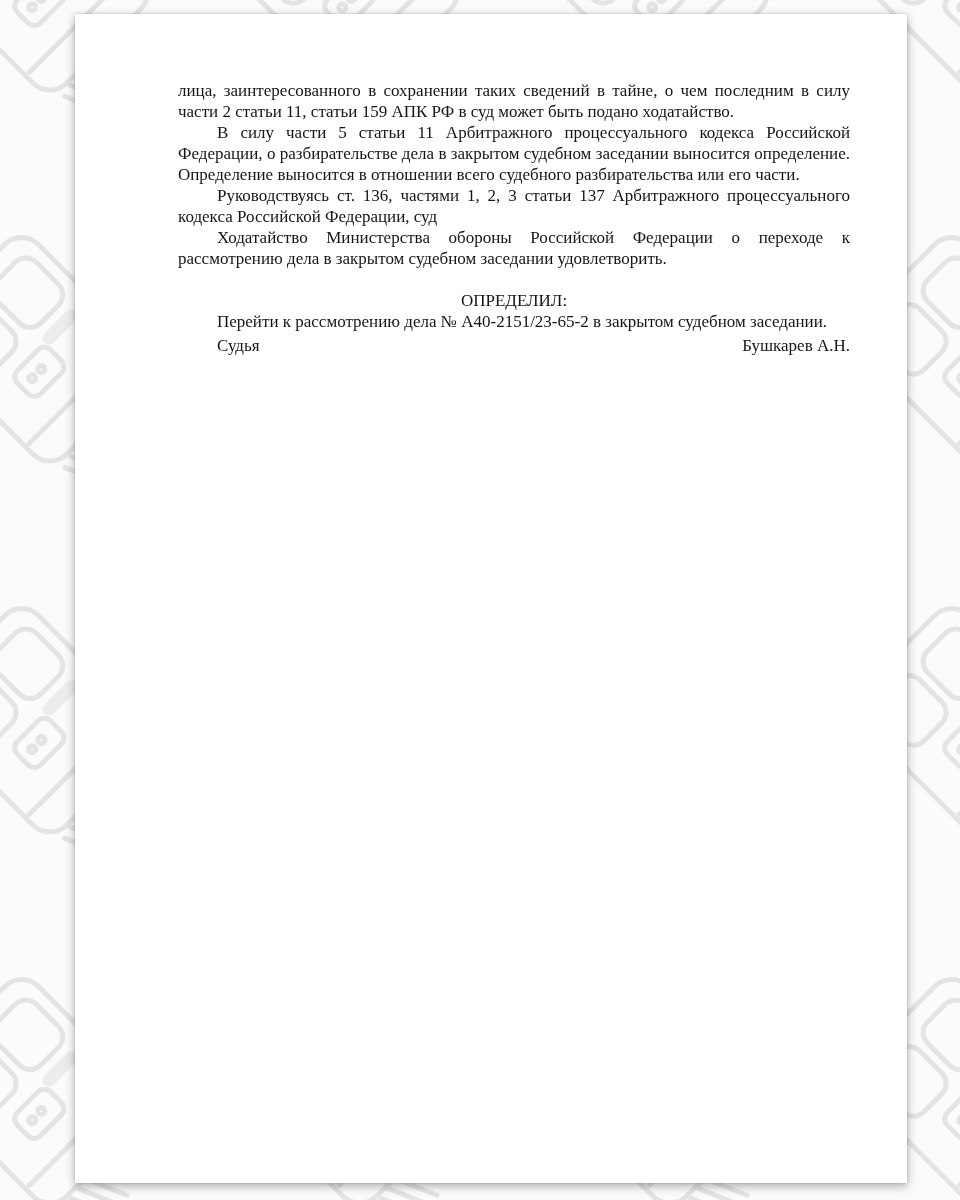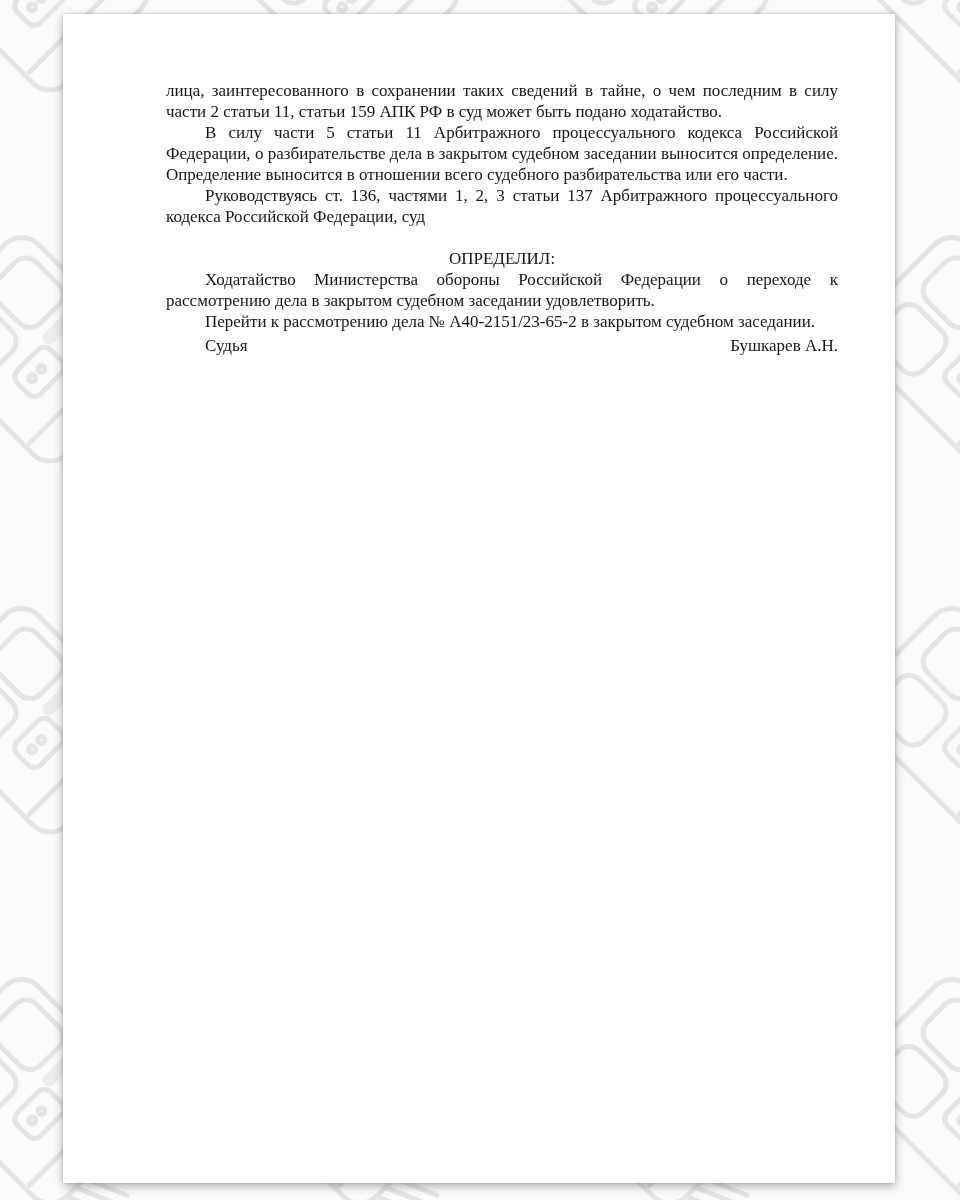--- a/index.html
+++ b/index.html
@@ -15,21 +15,21 @@
     font-family: "Liberation Serif", "DejaVu Serif", serif;
   }
   .watermark {
     position: absolute;
     left: 0;
     top: 0;
     z-index: 0;
   }
   .sheet {
     position: absolute;
-    left: 63px;
+    left: 75px;
     top: 14px;
     width: 832px;
     height: 1169px;
     background: #ffffff;
     box-shadow: 0 3px 9px rgba(70,70,70,0.45), 0 0 2px rgba(0,0,0,0.18);
     z-index: 1;
     box-sizing: border-box;
     padding: 66px 64px 0 103px;
   }
   .content {
@@ -105,23 +105,23 @@
   <use href="#wm-icon" transform="translate(965,1092) rotate(-45)"></use>
 </svg>
 
 <div class="sheet">
   <div class="content">
 
     <p class="para continuation">лица, заинтересованного в сохранении таких сведений в тайне, о чем последним в силу части 2 статьи 11, статьи 159 АПК РФ в суд может быть подано ходатайство.</p>
     <p class="para">В силу части 5 статьи 11 Арбитражного процессуального кодекса Российской Федерации, о разбирательстве дела в закрытом судебном заседании выносится определение. Определение выносится в отношении всего судебного разбирательства или его части.</p>
     <p class="para">Руководствуясь ст. 136, частями 1, 2, 3 статьи 137 Арбитражного процессуального кодекса Российской Федерации, суд</p>
 
+    <p class="para">Ходатайство Министерства обороны Российской Федерации о переходе к рассмотрению дела в закрытом судебном заседании удовлетворить.</p>
+
     <p class="para ruling-heading">ОПРЕДЕЛИЛ:</p>
-
-    <p class="para">Ходатайство Министерства обороны Российской Федерации о переходе к рассмотрению дела в закрытом судебном заседании удовлетворить.</p>
     <p class="para">Перейти к рассмотрению дела № А40-2151/23-65-2 в закрытом судебном заседании.</p>
 
     <div class="signature">
       <span class="role">Судья</span>
       <span class="name">Бушкарев А.Н.</span>
     </div>
 
   </div>
 </div>
 

